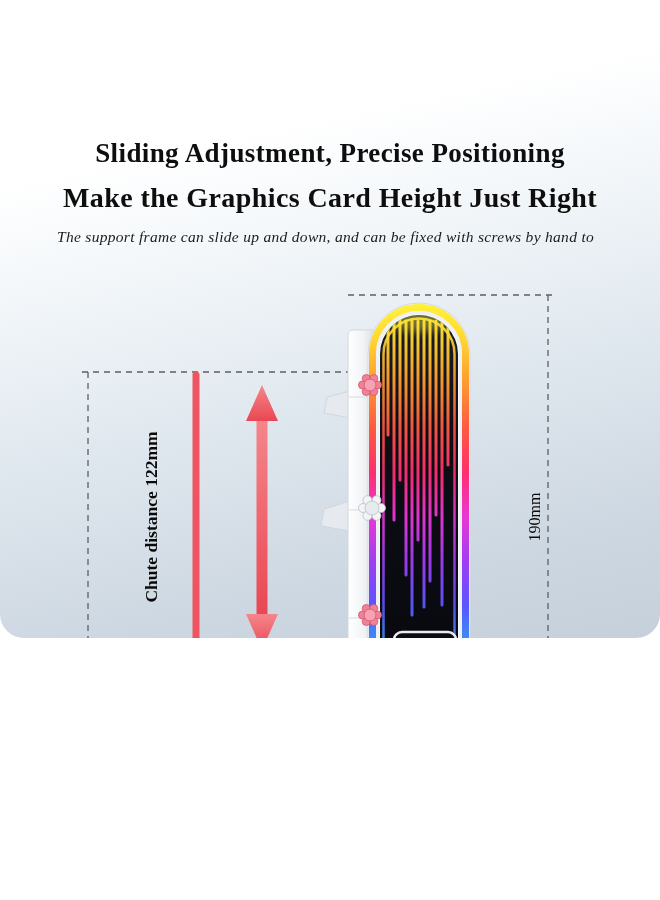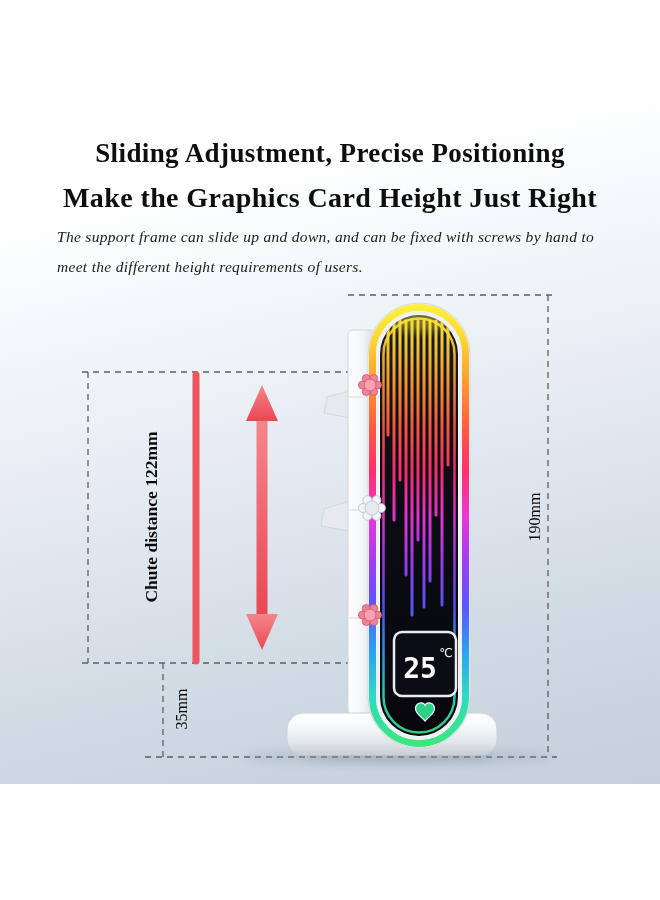--- a/index.html
+++ b/index.html
@@ -1,21 +1,22 @@
 <!DOCTYPE html>
 <html><head>
 <meta charset="utf-8">
 <style>
   html,body{margin:0;padding:0;}
   .page{
     position:relative;
-    width:660px;height:784px;
+    width:660px;height:638px;
     overflow:hidden;
     background:linear-gradient(168deg,#ffffff 24%,#f3f7fa 38%,#dfe7ee 62%,#cdd7e1 85%,#c6d0da 100%);
     font-family:"Liberation Serif",serif;
+    border-radius:24px;
   }
   .header{position:absolute;top:0;left:0;width:660px;padding-top:138px;}
   .title{
     margin:0 0 13px 0;
     text-align:center;
     font:700 27px/1.15 "Liberation Serif",serif;
     color:#0e0e0e;
     letter-spacing:.4px;
   }
   .title.second{font-size:28px;}
@@ -36,21 +37,20 @@
 </style>
 </head>
 <body>
 
 <div class="page">
 
   <div class="header">
     <h1 class="title">Sliding Adjustment, Precise Positioning</h1>
     <h1 class="title second">Make the Graphics Card Height Just Right</h1>
     <p class="desc">The support frame can slide up and down, and can be fixed with screws by hand to</p>
-    <p class="desc">meet the different height requirements of users.</p>
   </div>
 
   <div class="scene">
   <svg width="660" height="615" viewBox="0 0 660 615" xmlns="http://www.w3.org/2000/svg">
     <defs>
       <linearGradient id="rb" gradientUnits="userSpaceOnUse" x1="0" y1="18" x2="0" y2="463">
         <stop offset="0" stop-color="#fff23a"></stop>
         <stop offset="0.08" stop-color="#ffd733"></stop>
         <stop offset="0.18" stop-color="#ff9a2e"></stop>
         <stop offset="0.28" stop-color="#ff5a40"></stop>

